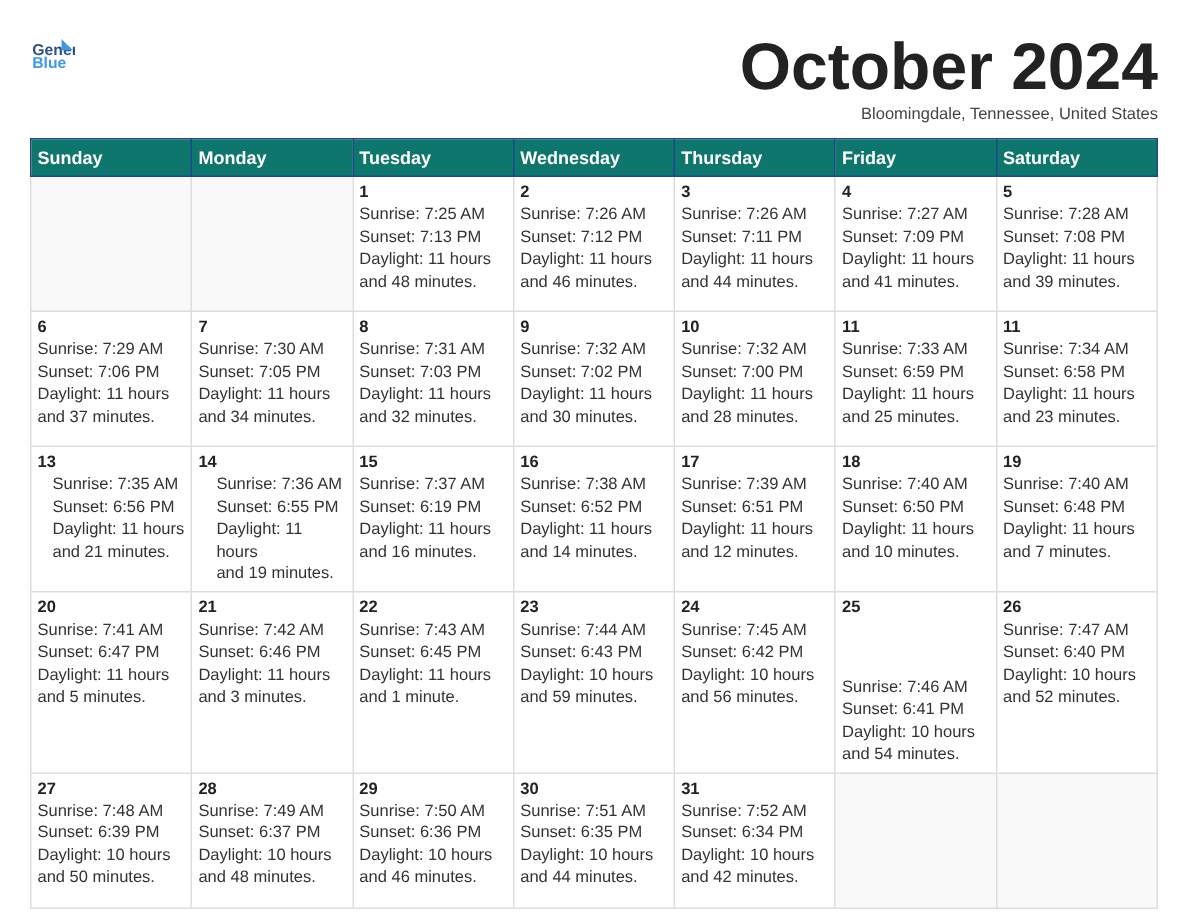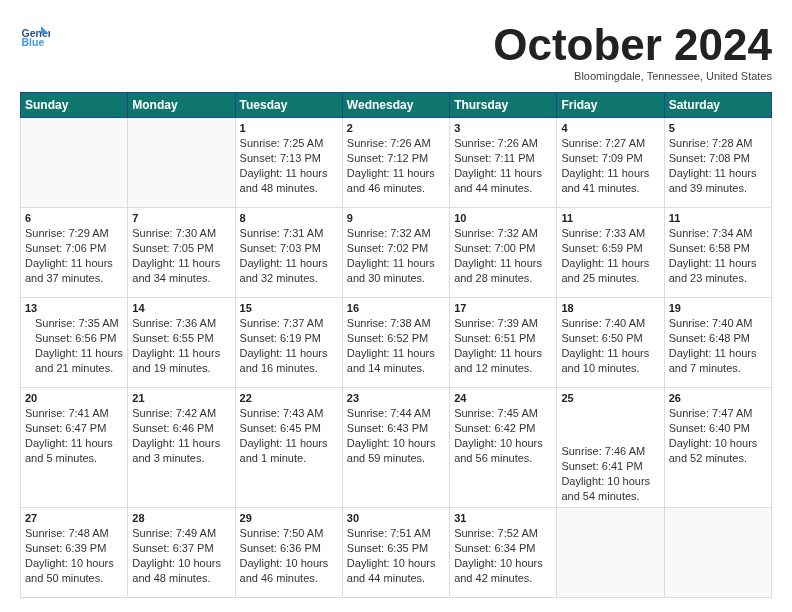--- a/index.html
+++ b/index.html
@@ -203,21 +203,21 @@
       <tr class="week-row">
         <td>
           <span class="day-number">13</span>
           <div class="day-info" style="white-space: pre-line; margin-left: 10px;">Sunrise: 7:35 AM
 Sunset: 6:56 PM
 Daylight: 11 hours
 and 21 minutes.</div>
         </td>
         <td>
           <span class="day-number">14</span>
-          <div class="day-info" style="white-space: pre-line;">Sunrise: 7:36 AM
+          <div class="day-info" style="white-space: pre-line; margin-left: 12px;">Sunrise: 7:36 AM
 Sunset: 6:55 PM
 Daylight: 11 hours
 and 19 minutes.</div>
         </td>
         <td>
           <span class="day-number">15</span>
           <div class="day-info" style="white-space: pre-line;">Sunrise: 7:37 AM
 Sunset: 6:19 PM
 Daylight: 11 hours
 and 16 minutes.</div>

